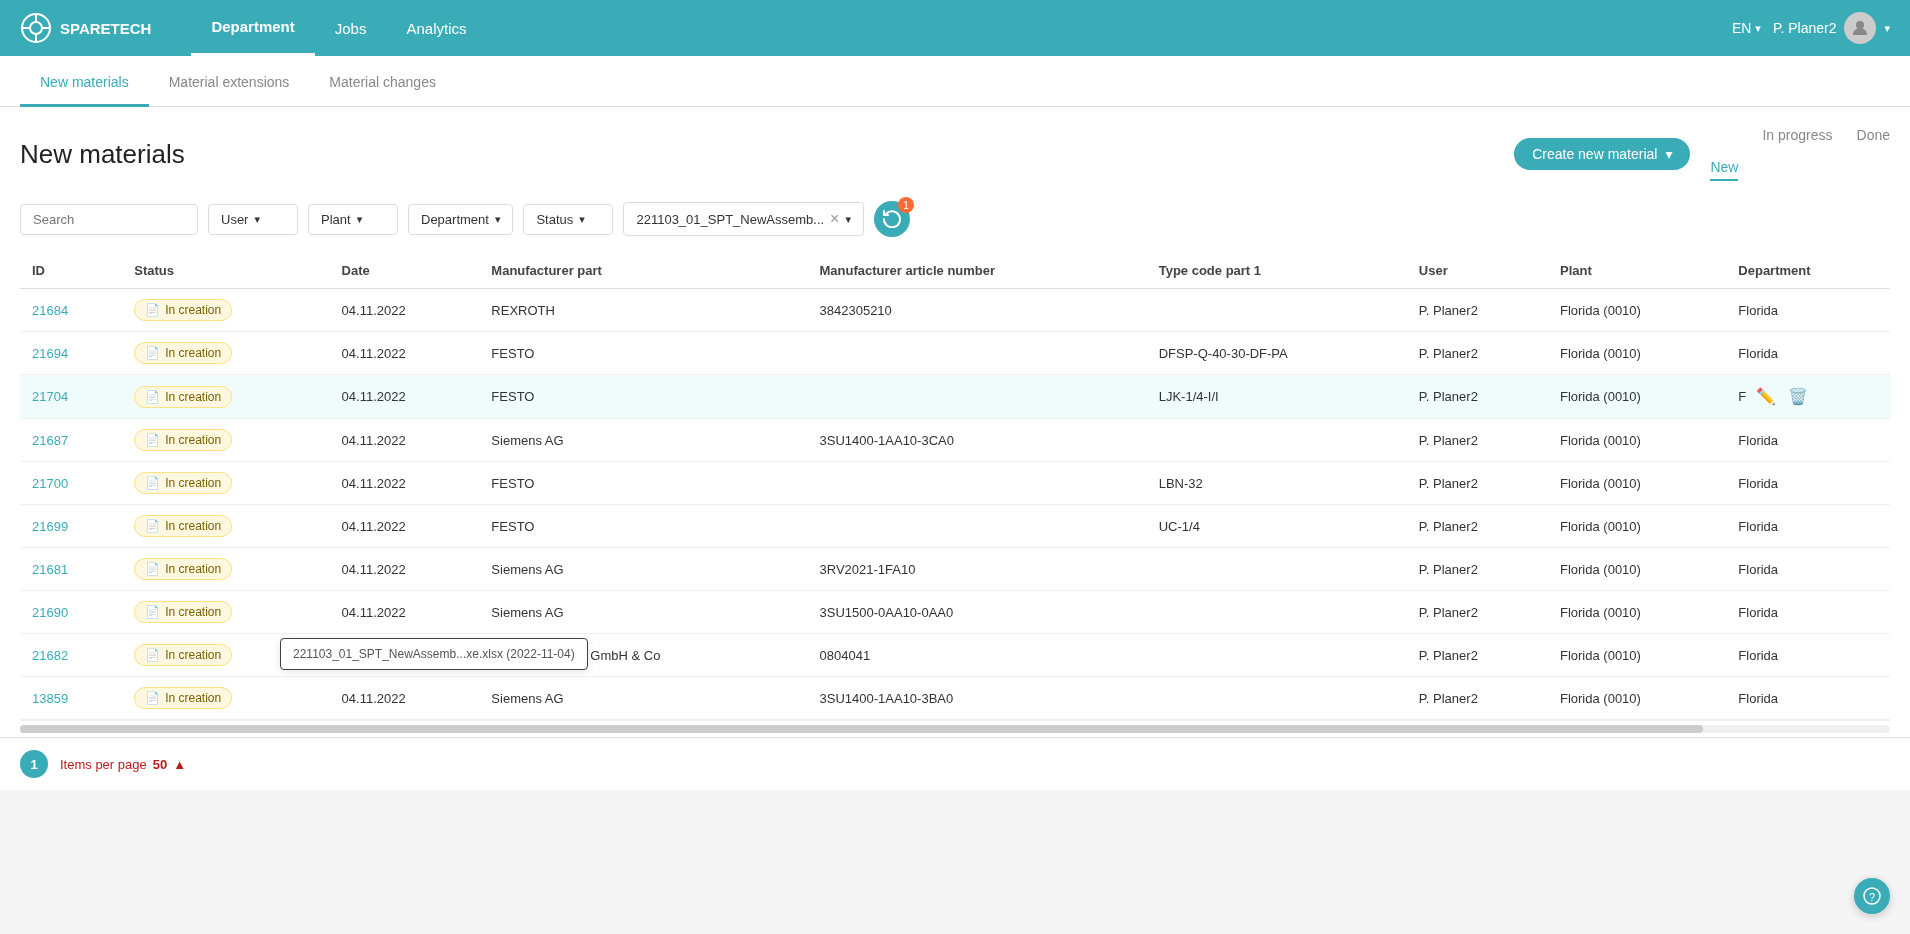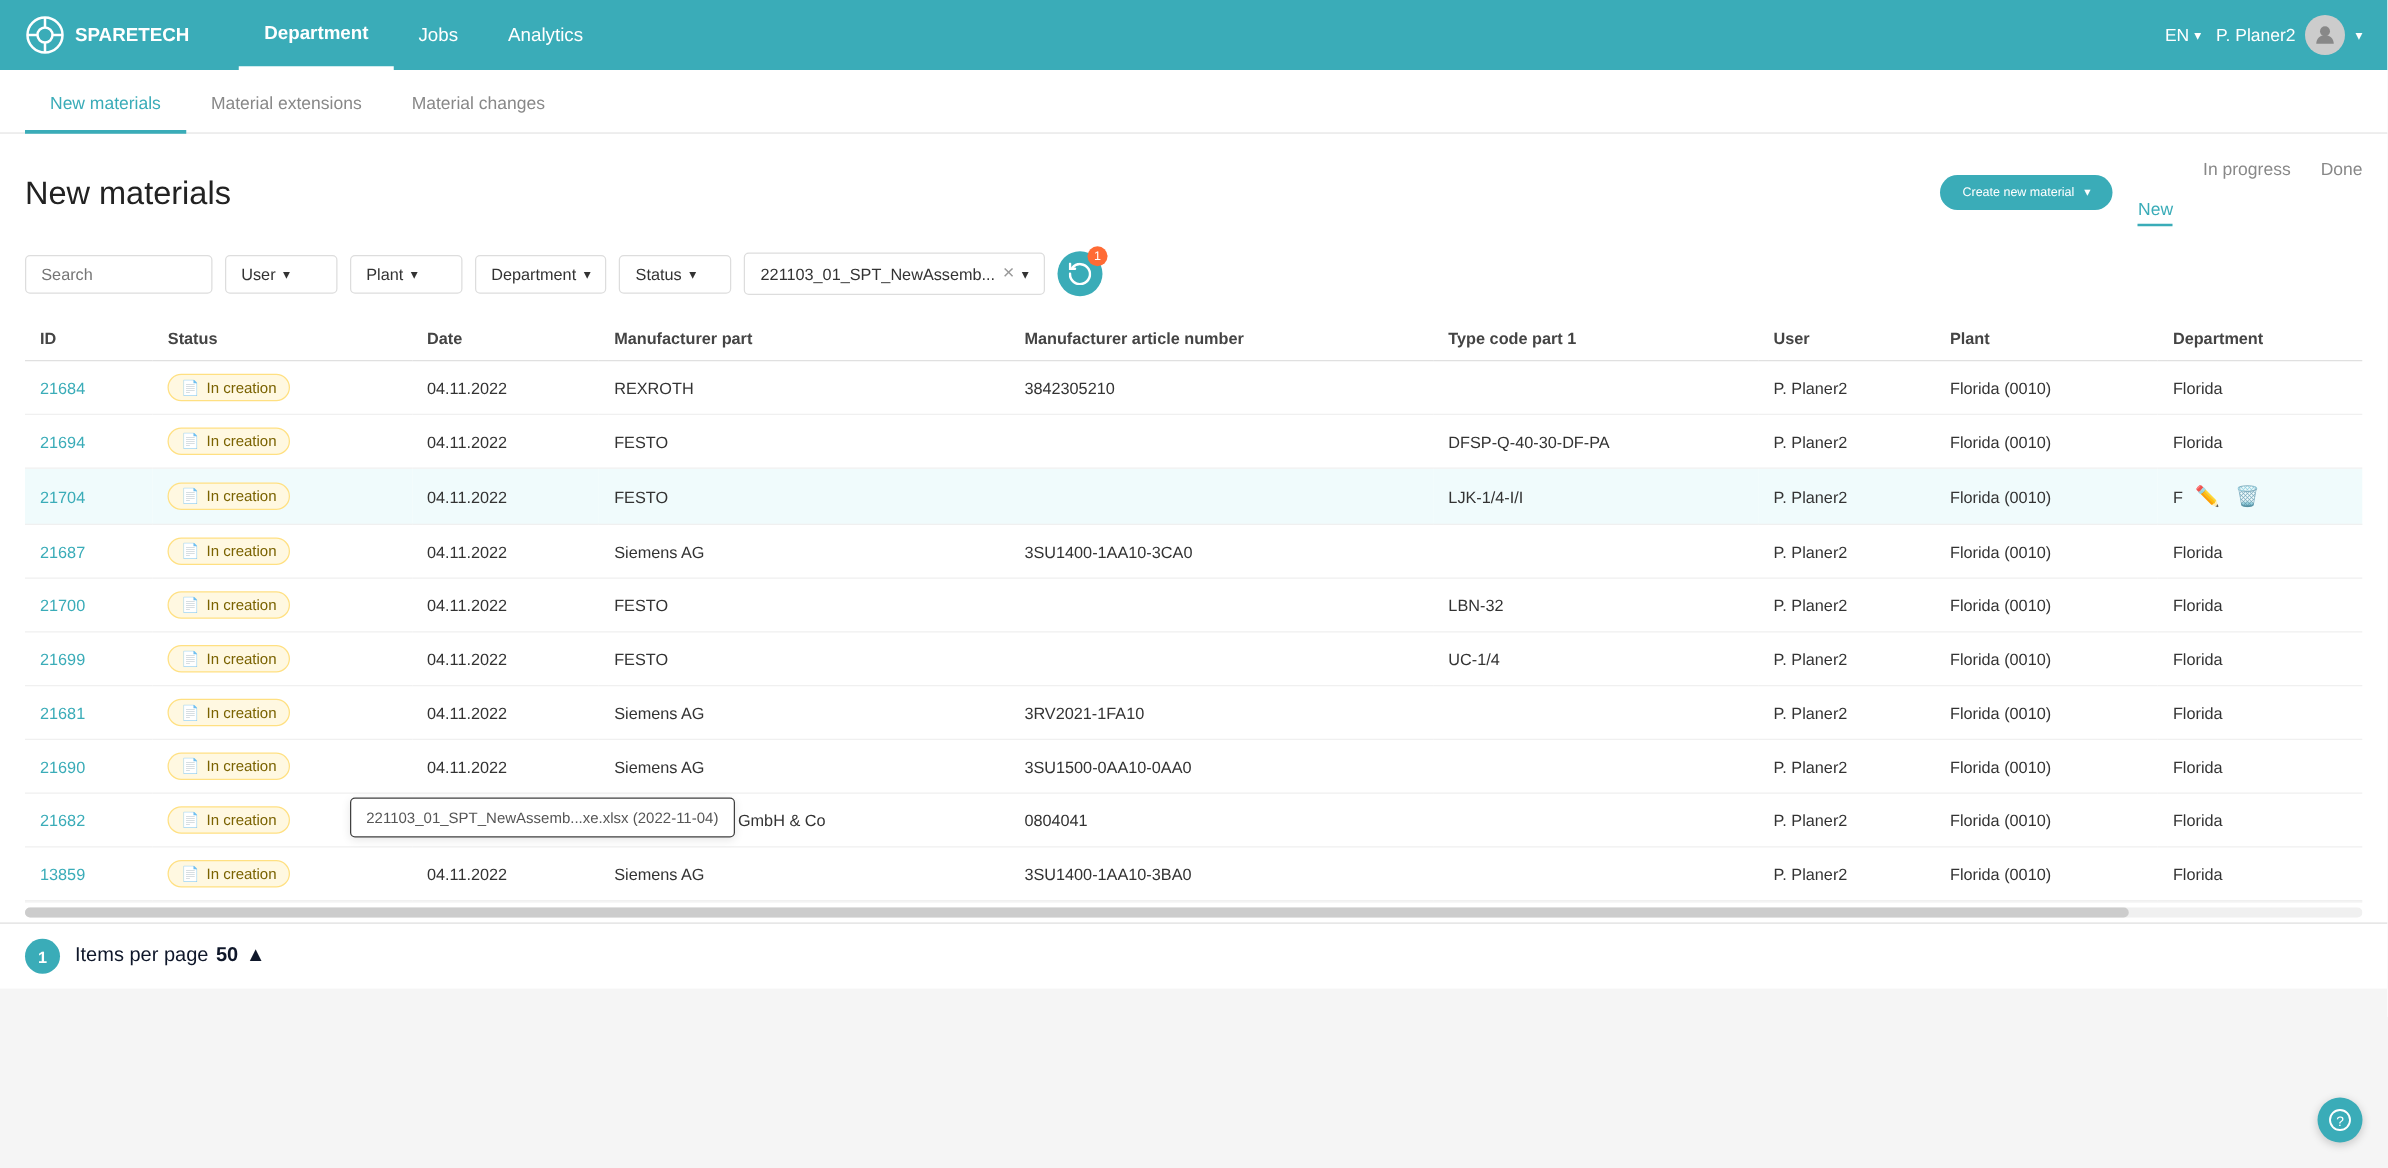--- a/index.html
+++ b/index.html
@@ -136,40 +136,40 @@
       border-bottom: 2px solid #3aacb8;
       font-weight: 500;
       margin-top: 32px;
     }
     .create-btn {
       background: #3aacb8;
       color: white;
       border: none;
       border-radius: 20px;
       padding: 8px 18px;
-      font-size: 10px;
+      font-size: 14px;
       cursor: pointer;
       display: flex;
       align-items: center;
       gap: 8px;
     }
 
     
     .filters-row {
       display: flex;
       align-items: center;
       gap: 10px;
       margin-bottom: 16px;
     }
     .search-input {
       border: 1px solid #ddd;
       border-radius: 4px;
       padding: 7px 12px;
       font-size: 13px;
-      width: 150px;
+      width: 178px;
       color: #999;
       outline: none;
     }
     .filter-select {
       border: 1px solid #ddd;
       border-radius: 4px;
       padding: 7px 12px;
       font-size: 13px;
       cursor: pointer;
       background: white;
@@ -328,22 +328,22 @@
       border-radius: 50%;
       background: #3aacb8;
       color: white;
       display: flex;
       align-items: center;
       justify-content: center;
       font-size: 13px;
       font-weight: 600;
     }
     .items-per-page {
-      font-size: 16px;
-      color: #0f172a;
+      font-size: 13px;
+      color: #b91c1c;
       display: flex;
       align-items: center;
       gap: 6px;
     }
     .items-count {
       font-weight: 700;
     }
 
     
     .scroll-track {

